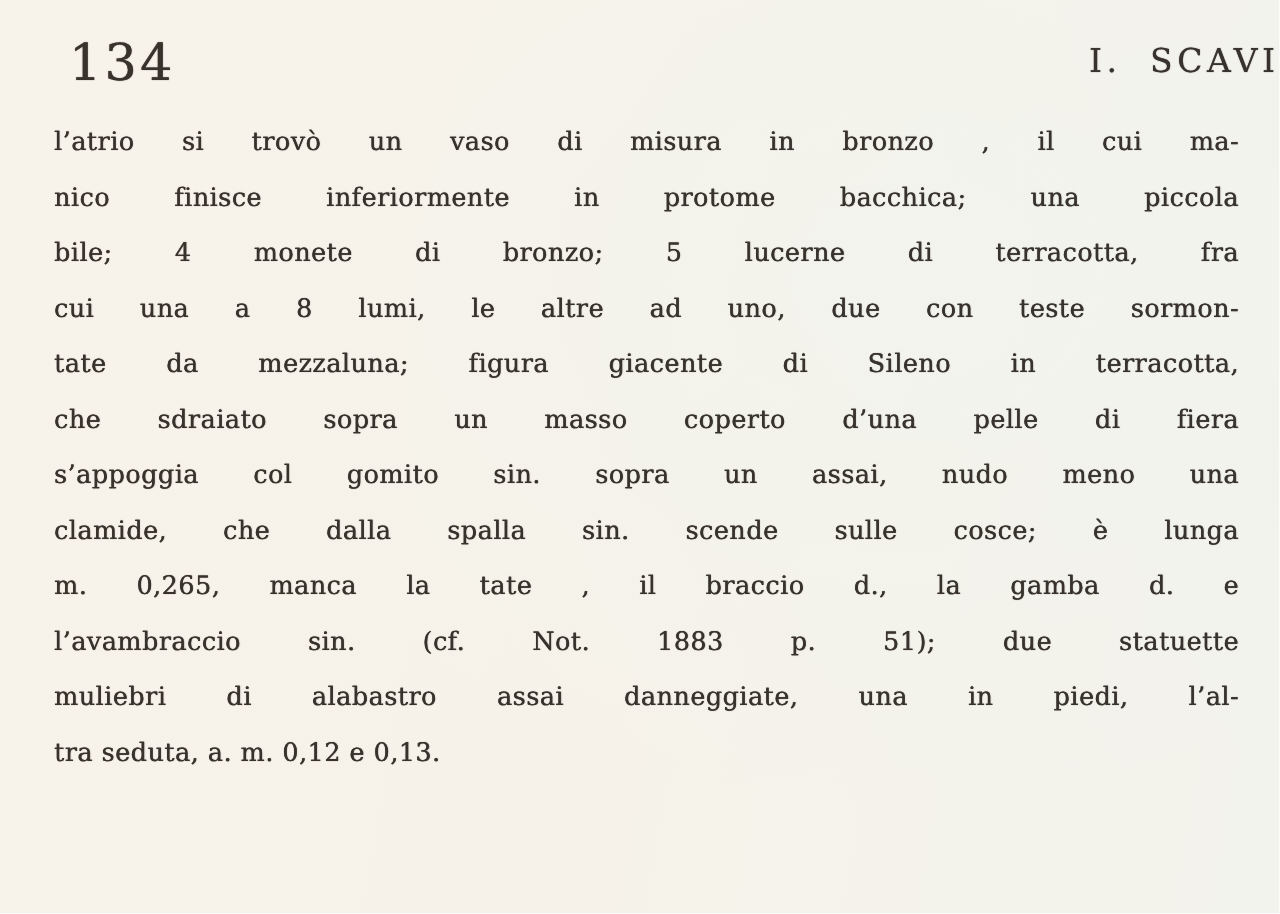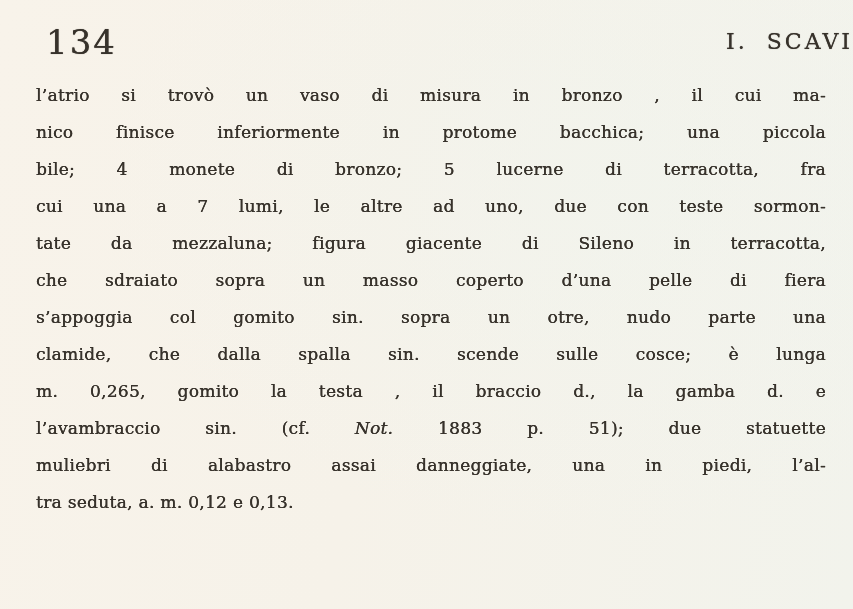--- a/index.html
+++ b/index.html
@@ -61,41 +61,40 @@
     text-align: justify;
     text-align-last: justify;
     white-space: normal;
     text-shadow: 0.2px 0.2px 0.6px rgba(48,42,36,0.8), 0 0 0.4px rgba(48,42,36,0.55);
   }
   .line.last {
     text-align: center;
     text-align-last: left;
   }
   .cite {
-    font-style: italic;
   }
 </style>
 </head>
 <body>
 
 <div class="page">
 
   <div class="running-head">
     <div class="page-number">134</div>
     <div class="header-title">I.  SCAVI</div>
   </div>
 
   <div class="text-block">
     <div class="line"><span>l’atrio si trovò un vaso di misura in bronzo , il cui ma-</span></div>
     <div class="line"><span>nico finisce inferiormente in protome bacchica; una piccola</span></div>
     <div class="line"><span>bile; 4 monete di bronzo; 5 lucerne di terracotta, fra</span></div>
-    <div class="line"><span>cui una a 7 lumi, le altre ad uno, due con teste sormon-</span></div>
+    <div class="line"><span>cui una a 8 lumi, le altre ad uno, due con teste sormon-</span></div>
     <div class="line"><span>tate da mezzaluna; figura giacente di Sileno in terracotta,</span></div>
     <div class="line"><span>che sdraiato sopra un masso coperto d’una pelle di fiera</span></div>
-    <div class="line"><span>s’appoggia col gomito sin. sopra un otre, nudo parte una</span></div>
+    <div class="line"><span>s’appoggia col gomito sin. sopra un assai, nudo meno una</span></div>
     <div class="line"><span>clamide, che dalla spalla sin. scende sulle cosce; è lunga</span></div>
-    <div class="line"><span>m. 0,265, gomito la testa , il braccio d., la gamba d. e</span></div>
+    <div class="line"><span>m. 0,265, manca la tate , il braccio d., la gamba d. e</span></div>
     <div class="line"><span>l’avambraccio sin. (cf. </span><span class="cite">Not.</span><span> 1883 p. 51); due statuette</span></div>
     <div class="line"><span>muliebri di alabastro assai danneggiate, una in piedi, l’al-</span></div>
     <div class="line last"><span>tra seduta, a. m. 0,12 e 0,13.</span></div>
   </div>
 
 </div>
 
 </body></html>

